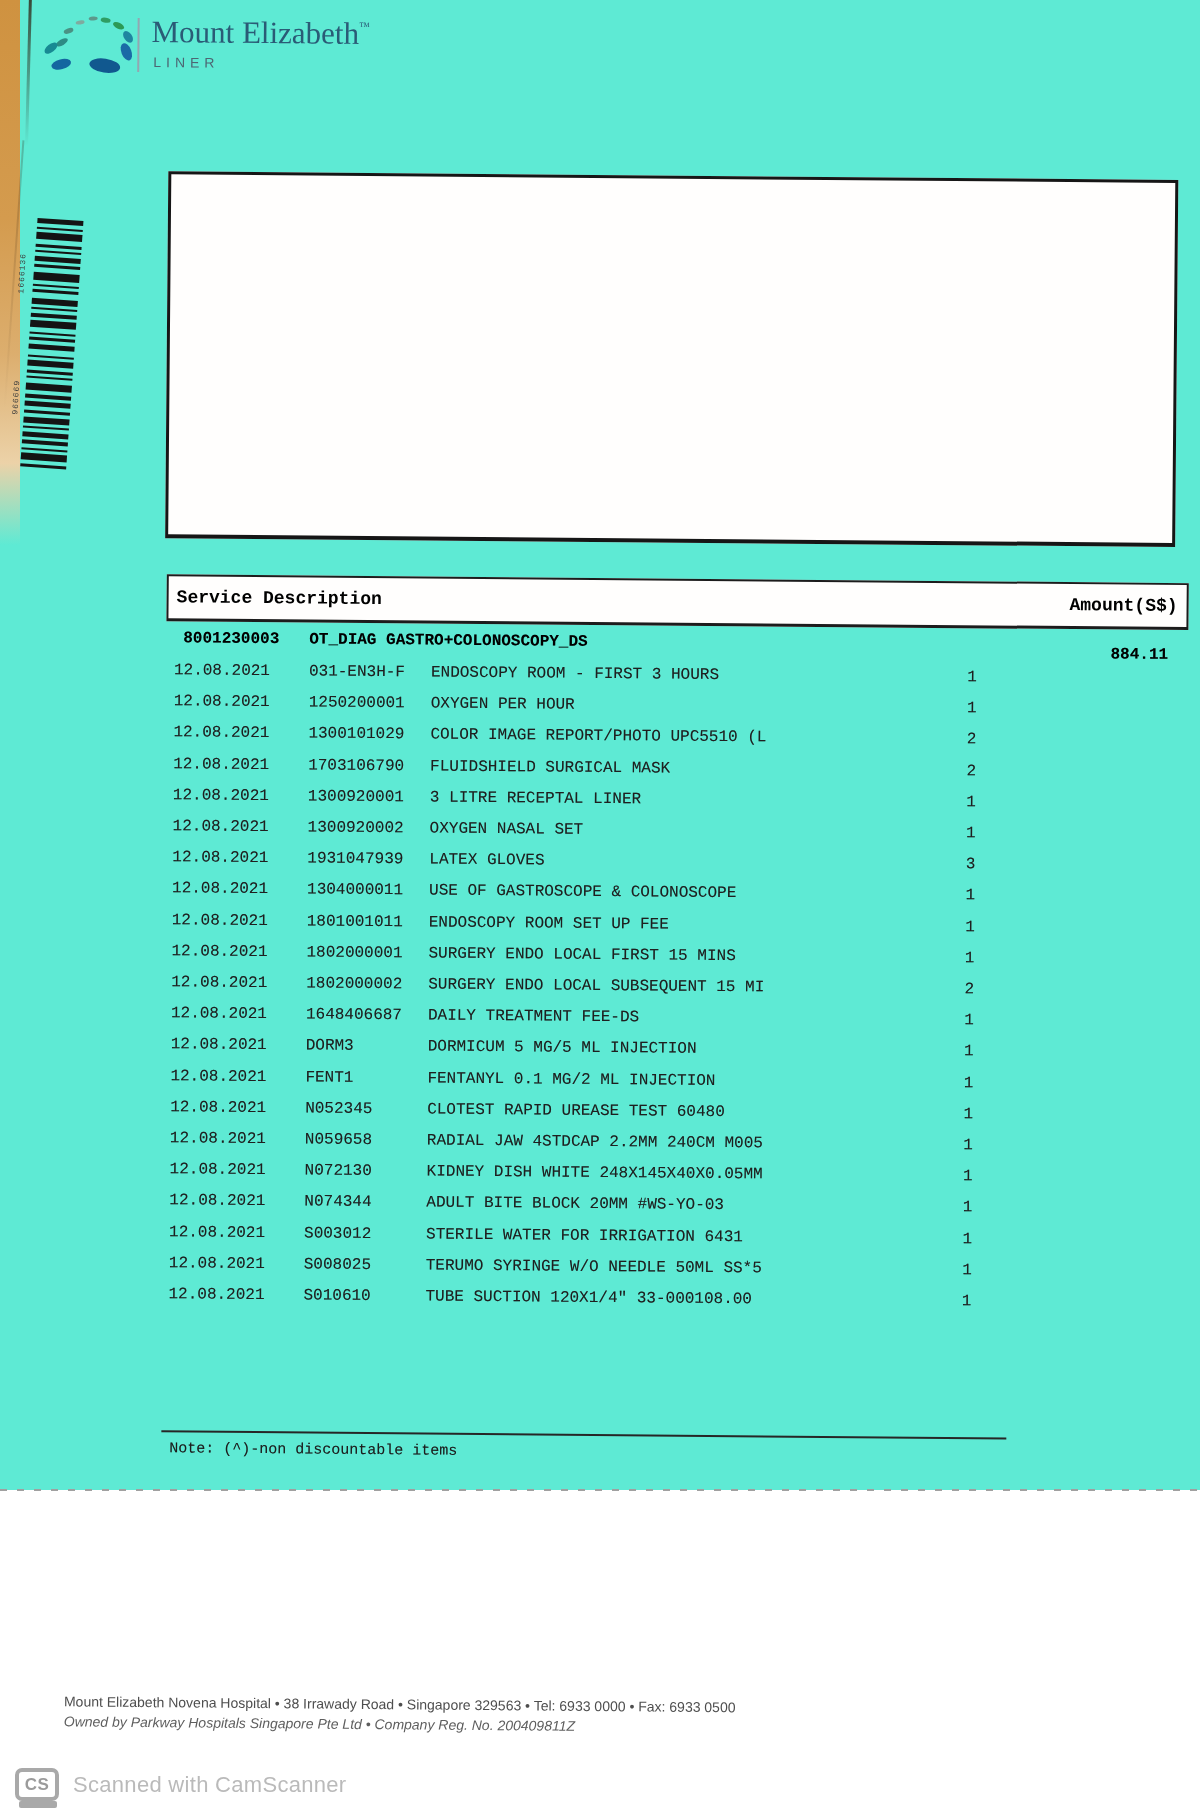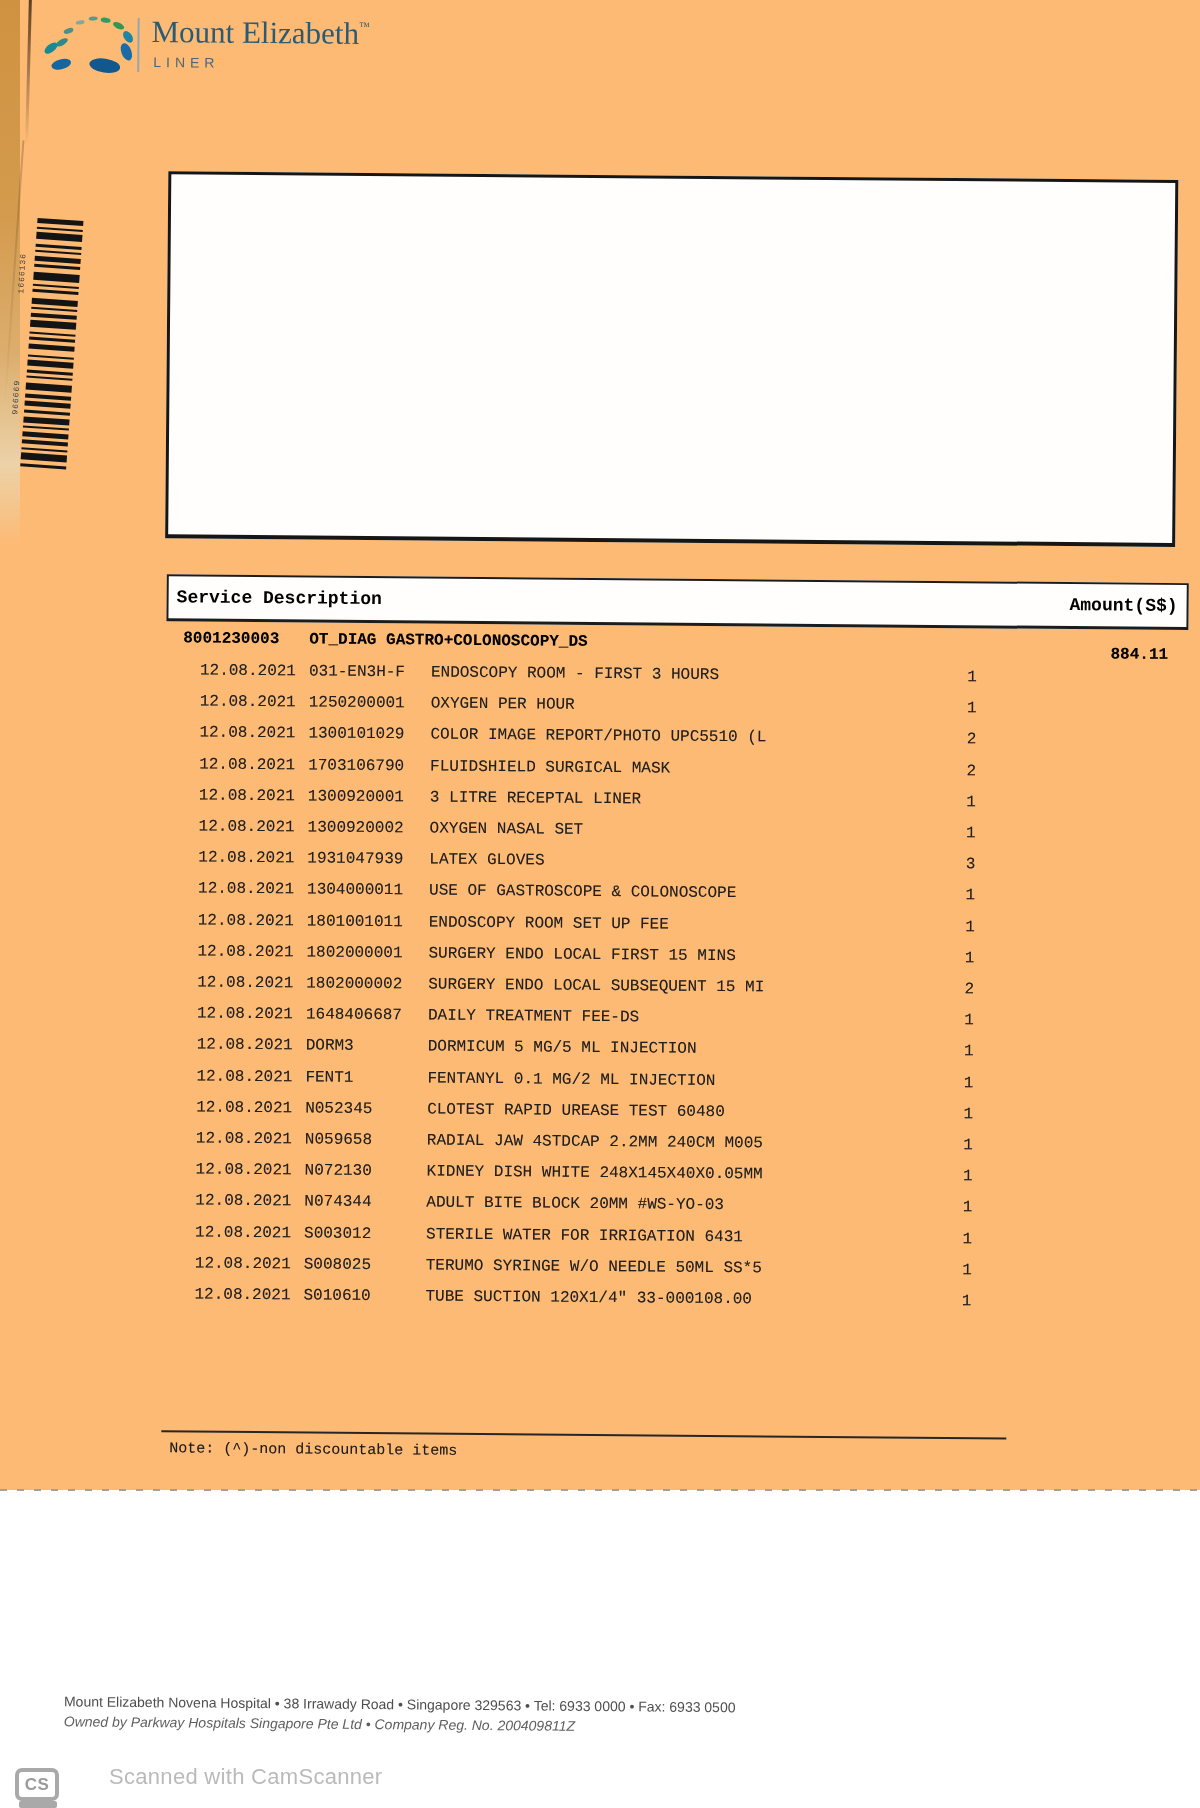--- a/index.html
+++ b/index.html
@@ -1,17 +1,17 @@
 <!DOCTYPE html>
 <html><head>
 <meta charset="utf-8">
 <style>
   html,body{margin:0;padding:0;background:#e9e9e9;}
   .screen{
-    position:relative;width:1200px;height:1808px;background:#fdba74;
+    position:relative;width:1200px;height:1808px;background:#5eead4;
     overflow:hidden;font-family:"Liberation Sans","DejaVu Sans",sans-serif;
   }
   .lower-white{position:absolute;left:0;top:1490px;right:0;bottom:0;background:#ffffff;}
   
   .left-strip{position:absolute;left:0;top:0;width:20px;height:545px;
     background:linear-gradient(180deg,#cf9240 0%,#d49b4e 40%,#dcae6e 65%,#ecd2a8 85%,rgba(236,210,168,0) 100%);}
   .edge-line{position:absolute;left:27px;top:-4px;width:2.5px;height:150px;
     background:linear-gradient(180deg,rgba(45,28,12,.8),rgba(45,28,12,0));transform:rotate(1.5deg);}
   .edge-line2{position:absolute;left:13px;top:140px;width:2px;height:270px;opacity:.35;
     background:linear-gradient(180deg,rgba(45,28,12,.7),rgba(45,28,12,0));transform:rotate(4deg);}
@@ -41,21 +41,21 @@
     display:flex;align-items:center;justify-content:space-between;
     font-family:"Liberation Mono","DejaVu Sans Mono",monospace;font-weight:700;color:#000;}
   .head-band .hleft{font-size:18px;padding-left:8px;}
   .head-band .hright{font-size:18px;padding-right:9px;}
   
   .tbl{position:absolute;left:0;top:0;width:1200px;
     font-family:"Liberation Mono","DejaVu Sans Mono",monospace;font-size:16px;color:#1f1f1f;
     text-shadow:0 0 .5px rgba(0,0,0,.35);}
   .trow{position:absolute;left:0;width:1200px;height:30px;white-space:nowrap;}
   .trow span{position:absolute;top:0;}
-  .c-date{left:198px;}
+  .c-date{left:172px;}
   .c-code{left:307px;}
   .c-desc{left:429px;}
   .c-qty{left:945px;width:30px;text-align:right;}
   .grow{font-weight:700;color:#000;}
   .g-code{left:181px;}
   .g-desc{left:307px;}
   .g-amt{left:1040px;width:126px;text-align:right;top:8px !important;}
   
   .note-rule{position:absolute;left:166px;top:1434px;width:845px;height:2px;background:#262626;}
   .note-text{position:absolute;left:174px;top:1444px;
@@ -67,21 +67,21 @@
   
   .perf{position:absolute;left:0;top:1489px;width:1200px;height:2px;
     background:repeating-linear-gradient(90deg,#a0a0a0 0 7px,rgba(0,0,0,0) 7px 17px);}
   
   .scanbar{position:absolute;left:0;top:1752px;width:1200px;height:56px;background:#ffffff;}
   .cs-badge{position:absolute;left:15px;top:16px;width:46px;height:40px;}
   .cs-frame{box-sizing:border-box;width:44px;height:33px;border:4px solid #a9a9a9;border-radius:7px;
     background:#fff;display:flex;align-items:center;justify-content:center;
     font-weight:700;font-size:17px;color:#9b9b9b;letter-spacing:.5px;}
   .cs-base{position:absolute;left:4px;bottom:0;width:38px;height:7px;background:#a9a9a9;border-radius:2px;}
-  .cs-label{position:absolute;left:73px;top:12px;font-size:22px;color:#bababa;letter-spacing:.3px;margin-left:36px;}
+  .cs-label{position:absolute;left:73px;top:20px;font-size:22px;color:#bababa;letter-spacing:.3px;}
 </style>
 </head>
 <body>
 
 <div class="screen">
   <div class="lower-white"></div>
   <div class="left-strip"></div>
   <div class="edge-line"></div>
   <div class="edge-line2"></div>
 

